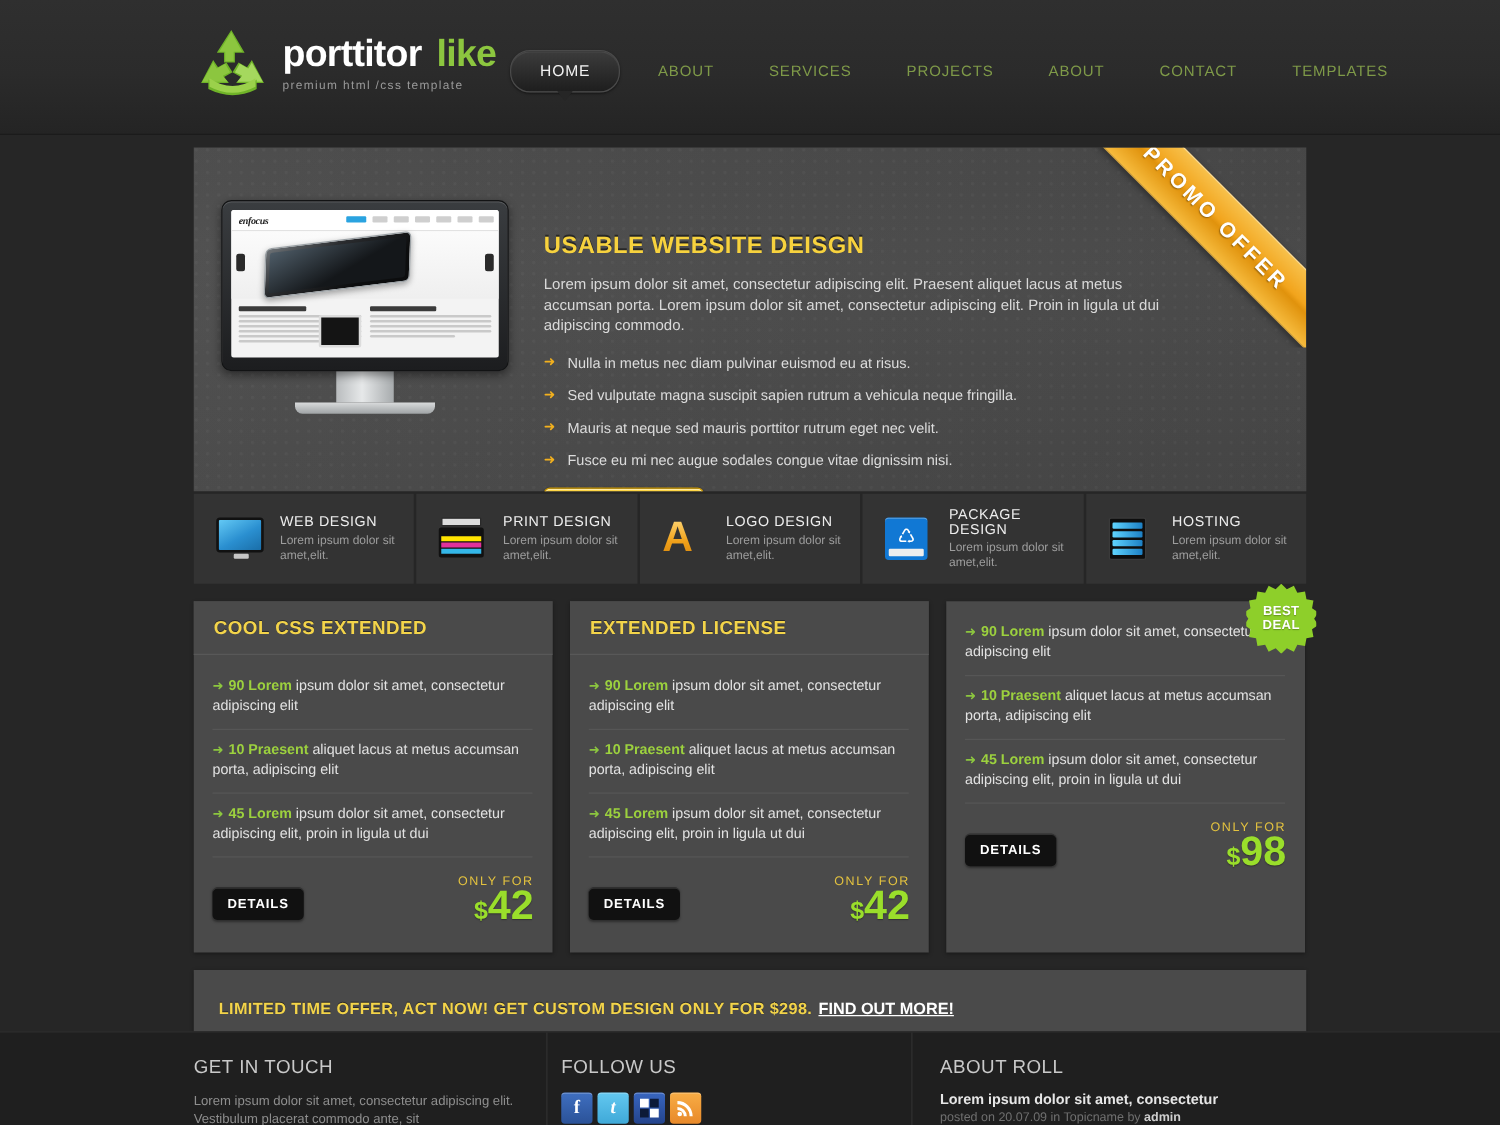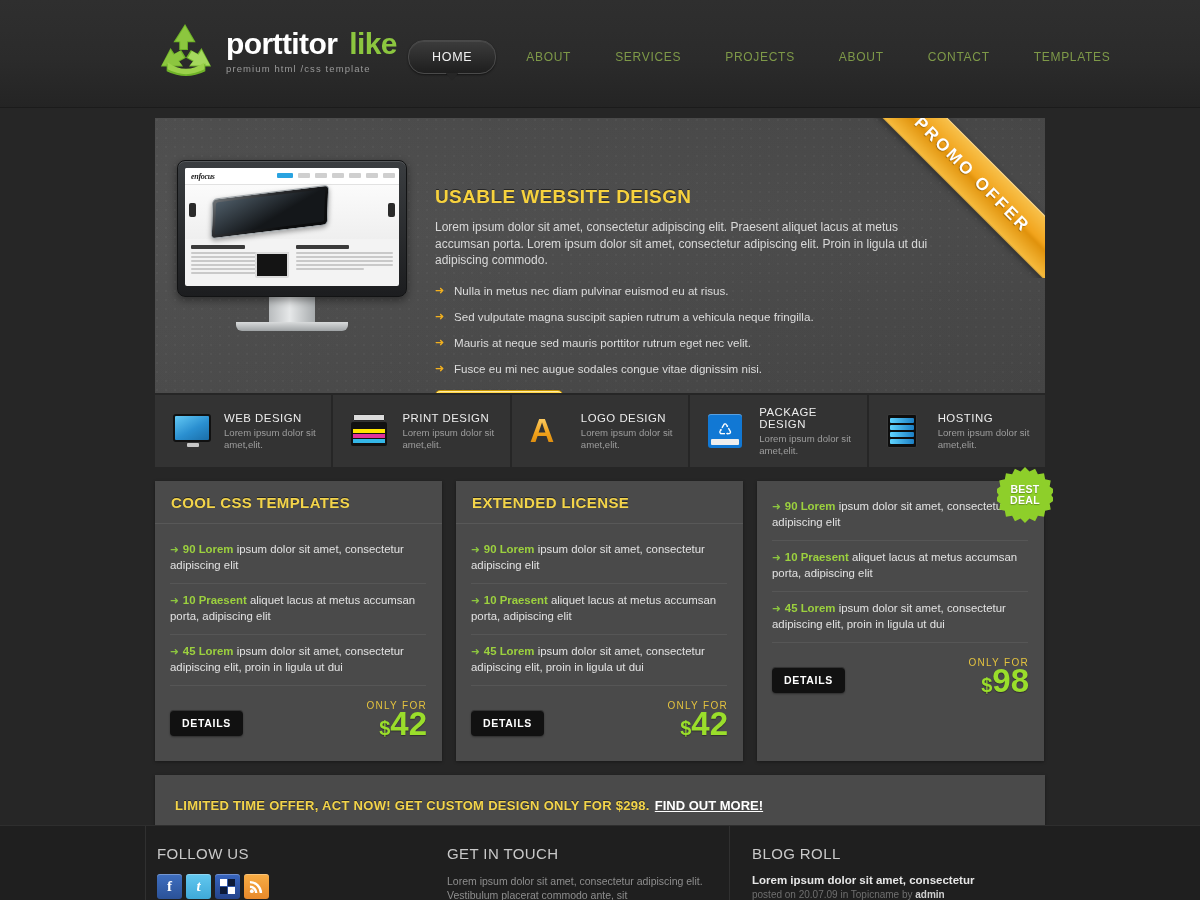--- a/index.html
+++ b/index.html
@@ -445,21 +445,21 @@
         <p>Lorem ipsum dolor sit amet,elit.</p>
       </div>
     </div>
 
   </div>
 
   <div class="pricing">
 
     <div class="price-box">
       <div class="pb-head">
-          <h3>COOL CSS TEMPLATES</h3>
+          <h3>COOL CSS EXTENDED</h3>
         </div>
       <div class="pb-body">
         <div class="pb-feat"><span class="arw">➜</span><span class="hl">90 Lorem</span> <span>ipsum dolor sit amet, consectetur adipiscing elit</span></div>
         <div class="pb-feat"><span class="arw">➜</span><span class="hl">10 Praesent</span> <span>aliquet lacus at metus accumsan porta, adipiscing elit</span></div>
         <div class="pb-feat"><span class="arw">➜</span><span class="hl">45 Lorem</span> <span>ipsum dolor sit amet, consectetur adipiscing elit, proin in ligula ut dui</span></div>
       </div>
       <div class="pb-foot">
         <div class="btn-details">DETAILS</div>
         <div class="price-val">
           <div class="only-for">ONLY FOR</div>
@@ -508,20 +508,25 @@
 
   <div class="cta-bar">
     <span class="t">LIMITED TIME OFFER, ACT NOW! GET CUSTOM DESIGN ONLY FOR $298.</span>
     <span class="lnk">FIND OUT MORE!</span>
   </div>
 
 </div>
 
 <div class="footer">
   <div class="footer-inner">
+
+    <div class="fcol c1">
+      <h3>GET IN TOUCH</h3>
+      <p>Lorem ipsum dolor sit amet, consectetur adipiscing elit. Vestibulum placerat commodo ante, sit</p>
+    </div>
 
     <div class="fcol c2">
       <h3>FOLLOW US</h3>
       <div class="social">
         <div class="soc fb">f</div>
         <div class="soc tw">t</div>
         <div class="soc dl">
             <span class="q q1"></span>
             <span class="q q2"></span>
             <span class="q q3"></span>
@@ -530,25 +535,20 @@
         <div class="soc rs">
           <svg width="15" height="15" viewBox="0 0 16 16">
               <circle cx="3" cy="13" r="2" fill="#fff"></circle>
               <path d="M1 7a8 8 0 0 1 8 8h-2.6A5.4 5.4 0 0 0 1 9.6z" fill="#fff"></path>
               <path d="M1 2a13 13 0 0 1 13 13h-2.6A10.4 10.4 0 0 0 1 4.6z" fill="#fff"></path>
             </svg>
         </div>
       </div>
     </div>
 
-    <div class="fcol c1">
-      <h3>GET IN TOUCH</h3>
-      <p>Lorem ipsum dolor sit amet, consectetur adipiscing elit. Vestibulum placerat commodo ante, sit</p>
-    </div>
-
     <div class="fcol c3">
-      <h3>BLOG ROLL</h3>
+      <h3>ABOUT ROLL</h3>
       <div class="blog-title">Lorem ipsum dolor sit amet, consectetur</div>
       <div class="blog-meta"><span>posted on 20.07.09 in Topicname by </span><b>admin</b></div>
     </div>
 
   </div>
 </div>
 
 </body></html>

